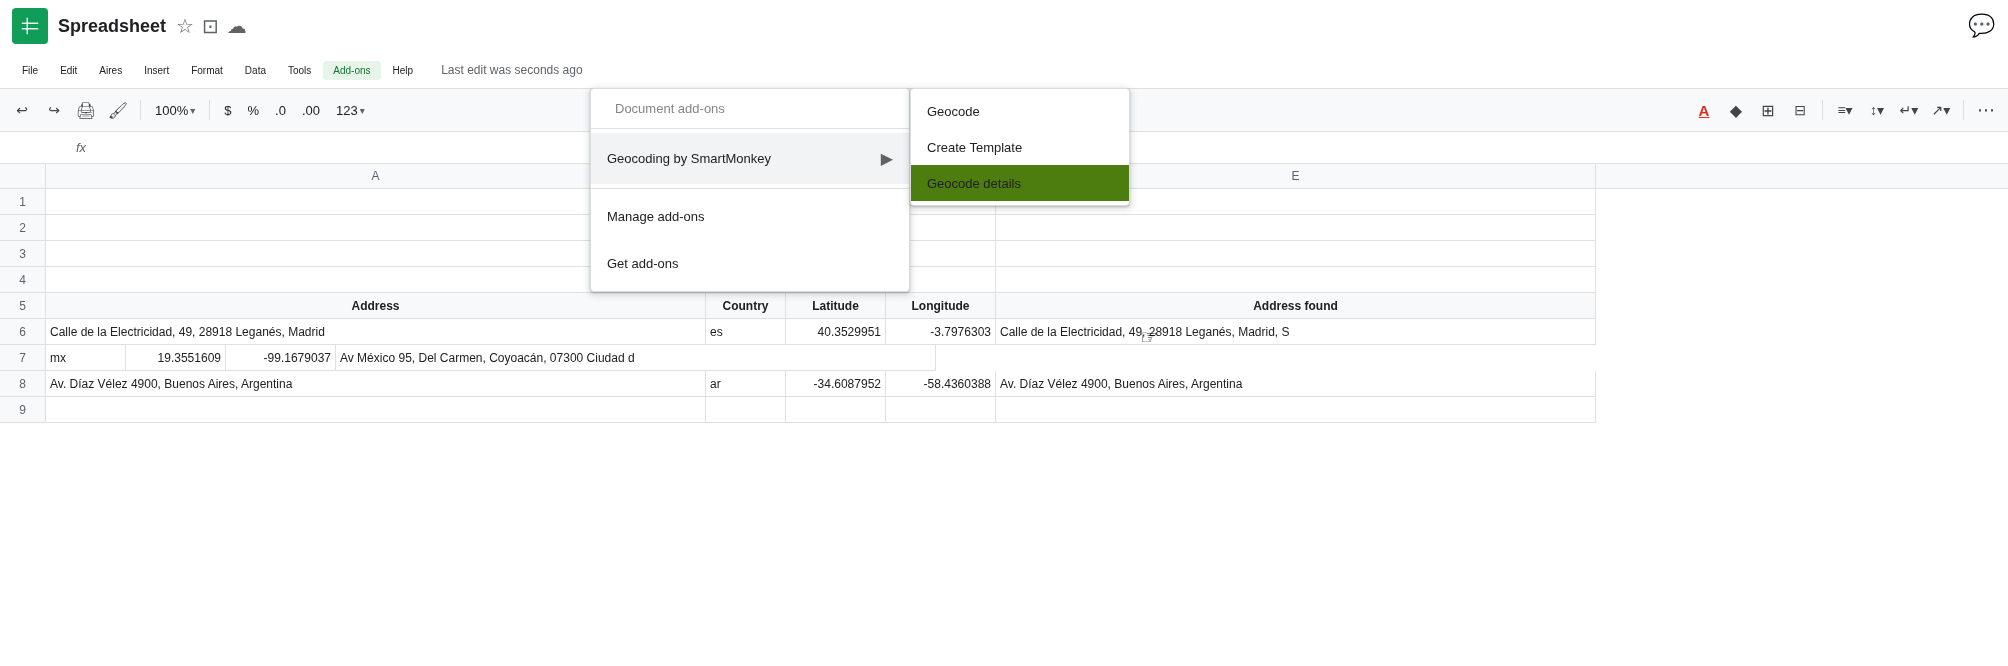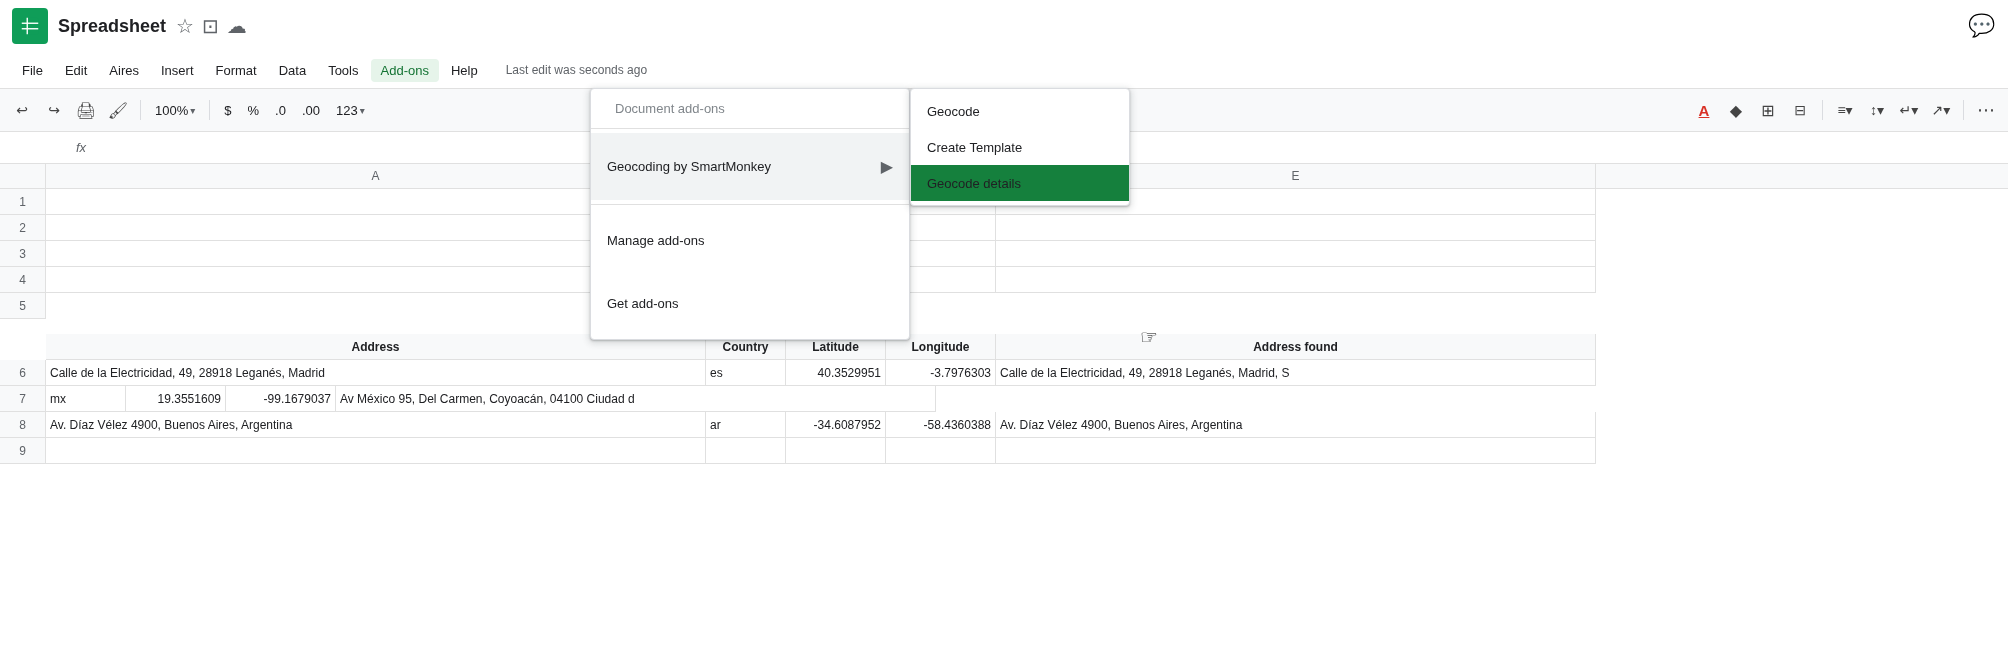--- a/index.html
+++ b/index.html
@@ -61,21 +61,21 @@
       padding: 0 12px;
       height: 36px;
       background: #fff;
       gap: 2px;
     }
     .menu-item {
       padding: 4px 10px;
       cursor: pointer;
       border-radius: 4px;
       color: #202124;
-      font-size: 13px;
+      font-size: 10px;
       white-space: nowrap;
     }
     .menu-item.active {
       background: #e6f4ea;
       color: #137333;
       font-weight: 500;
     }
     .last-edit {
       margin-left: 16px;
       color: #5f6368;
@@ -241,41 +241,40 @@
       align-items: center;
       overflow: hidden;
       white-space: nowrap;
       cursor: cell;
       flex-shrink: 0;
     }
     .grid-cell.header-cell {
       font-weight: 700;
       background: #f8f9fa;
       justify-content: center;
-      margin-top: 41px;
     }
     .grid-cell.number { justify-content: flex-end; }
 
     .addons-menu {
       position: absolute;
       top: 88px;
       left: 590px;
       background: #fff;
       border: 1px solid #dadce0;
       border-radius: 4px;
       box-shadow: 0 2px 6px 2px rgba(60,64,67,.15), 0 1px 2px rgba(60,64,67,.3);
       min-width: 320px;
       z-index: 200;
       padding: 4px 0;
     }
     .addons-menu-item {
       display: flex;
       align-items: center;
       justify-content: space-between;
-      padding: 24px 16px;
+      padding: 16px 16px;
       cursor: pointer;
       font-size: 13px;
       color: #202124;
       min-height: 36px;
     }
     .addons-menu-item.highlighted { background: #f1f3f4; }
     .addons-menu-separator {
       height: 1px;
       background: #e0e0e0;
       margin: 4px 0;
@@ -483,21 +482,21 @@
         <div class="grid-cell col-c number">40.3529951</div>
         <div class="grid-cell col-d number">-3.7976303</div>
         <div class="grid-cell col-e">Calle de la Electricidad, 49, 28918 Leganés, Madrid, S</div>
       </div>
 
       <div class="grid-row">
         <div class="row-num">7</div>
         <div class="grid-cell col-b">mx</div>
         <div class="grid-cell col-c number">19.3551609</div>
         <div class="grid-cell col-d number">-99.1679037</div>
-        <div class="grid-cell col-e">Av México 95, Del Carmen, Coyoacán, 04100 Ciudad d</div>
+        <div class="grid-cell col-e">Av México 95, Del Carmen, Coyoacán, 07300 Ciudad d</div>
       </div>
 
       <div class="grid-row">
         <div class="row-num">8</div>
         <div class="grid-cell col-a">Av. Díaz Vélez 4900, Buenos Aires, Argentina</div>
         <div class="grid-cell col-b">ar</div>
         <div class="grid-cell col-c number">-34.6087952</div>
         <div class="grid-cell col-d number">-58.4360388</div>
         <div class="grid-cell col-e">Av. Díaz Vélez 4900, Buenos Aires, Argentina</div>
       </div>
@@ -530,18 +529,18 @@
   </div>
 </div>
 
 <div class="submenu">
   <div class="submenu-item">
     <span>Geocode</span>
   </div>
   <div class="submenu-item">
     <span>Create Template</span>
   </div>
-  <div class="submenu-item highlighted" style="background:#15803d;">
+  <div class="submenu-item highlighted" style="background:#4d7c0f;">
     <span>Geocode details</span>
   </div>
 </div>
 
 <div class="cursor-hand">☞</div>
 
 </body></html>

